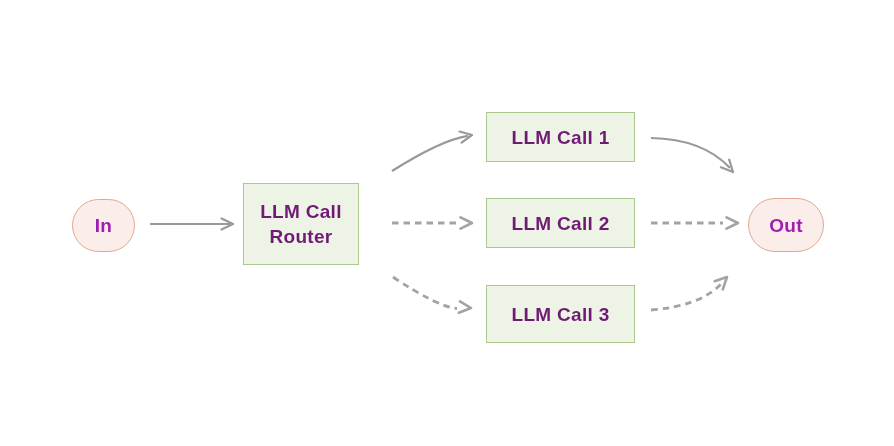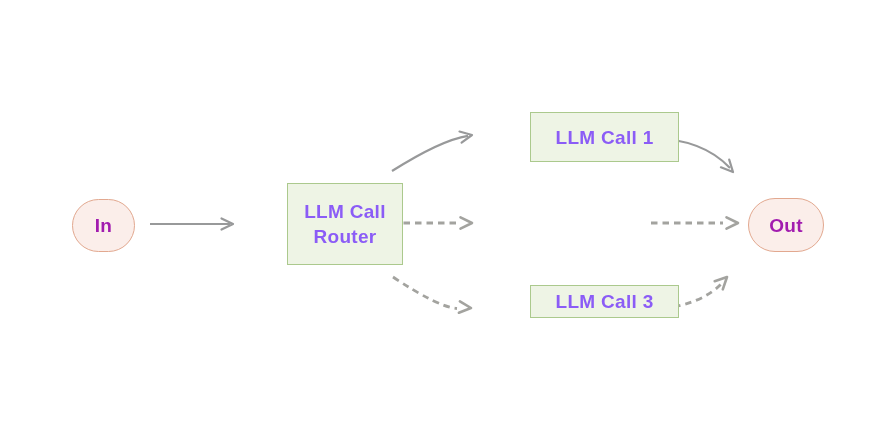--- a/index.html
+++ b/index.html
@@ -31,33 +31,32 @@
     text-align: center;
     box-sizing: border-box;
     font-weight: 700;
     font-size: 19px;
     letter-spacing: 0.3px;
     line-height: 25px;
   }
   .node.process {
     background: #eef4e5;
     border: 1.4px solid #abc98d;
-    color: #8b5cf6;
-    margin-left: 44px;
+    color: #701a75;
   }
   .node.terminal {
     background: #fbeeea;
     border: 1.4px solid #e2a88f;
     color: #a21caf;
     border-radius: 999px;
   }
   .node.router  { left: 243px; top: 183px; width: 116px; height: 82px; }
   .node.call-1  { left: 486px; top: 112px; width: 149px; height: 50px; }
   .node.call-2  { left: 486px; top: 198px; width: 149px; height: 50px; }
-  .node.call-3  { left: 486px; top: 285px; width: 149px; height: 33px; }
+  .node.call-3  { left: 486px; top: 285px; width: 149px; height: 58px; }
   .node.input   { left: 72px;  top: 199px; width: 63px;  height: 53px; }
   .node.output  { left: 748px; top: 198px; width: 76px;  height: 54px; text-align: right; }
 
   .edge-solid {
     fill: none;
     stroke: #98999a;
     stroke-width: 2.2px;
   }
   .edge-dashed {
     fill: none;
@@ -128,20 +127,23 @@
   </div>
 
   <div class="node process router">
     <span>LLM Call Router</span>
   </div>
 
   <div class="node process call-1">
     <span>LLM Call 1</span>
   </div>
 
+  <div class="node process call-2">
+    <span>LLM Call 2</span>
+  </div>
 
   <div class="node process call-3">
     <span>LLM Call 3</span>
   </div>
 
   <div class="node terminal output">
     <span>Out</span>
   </div>
 
 </div>

